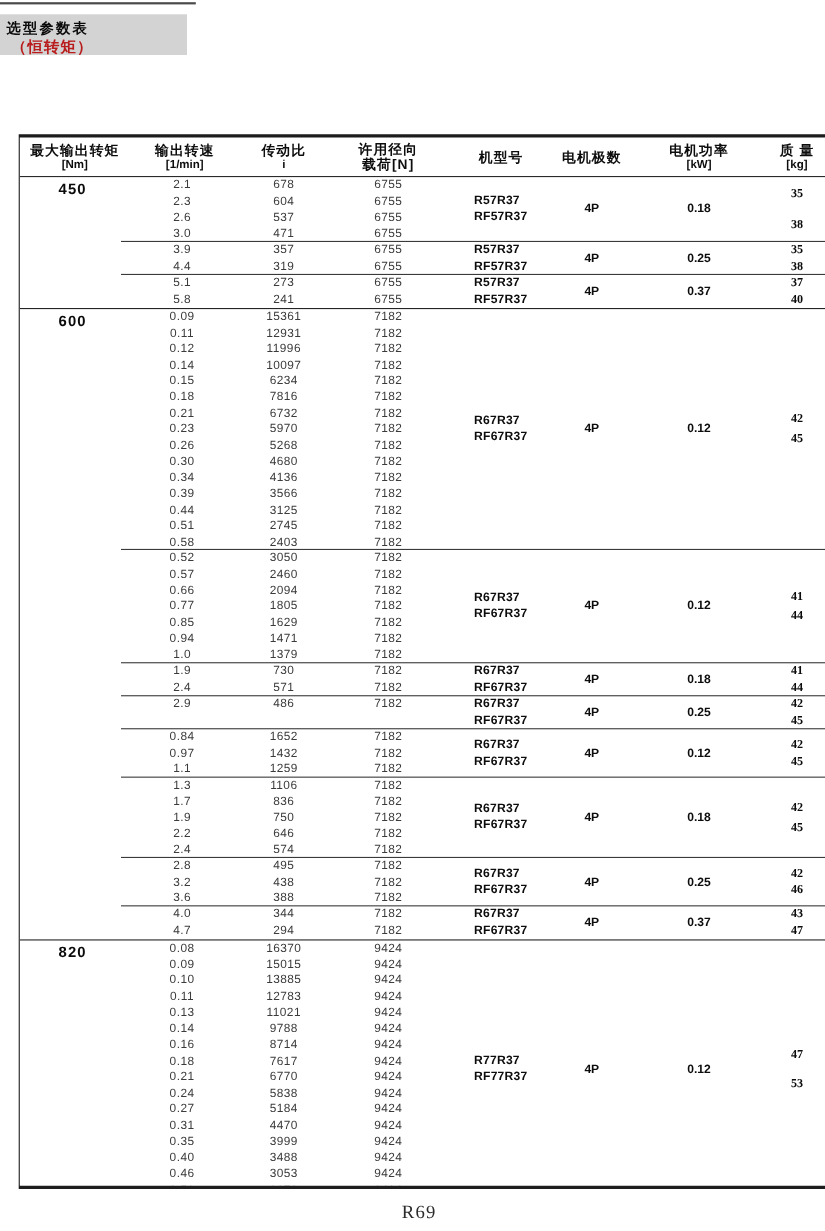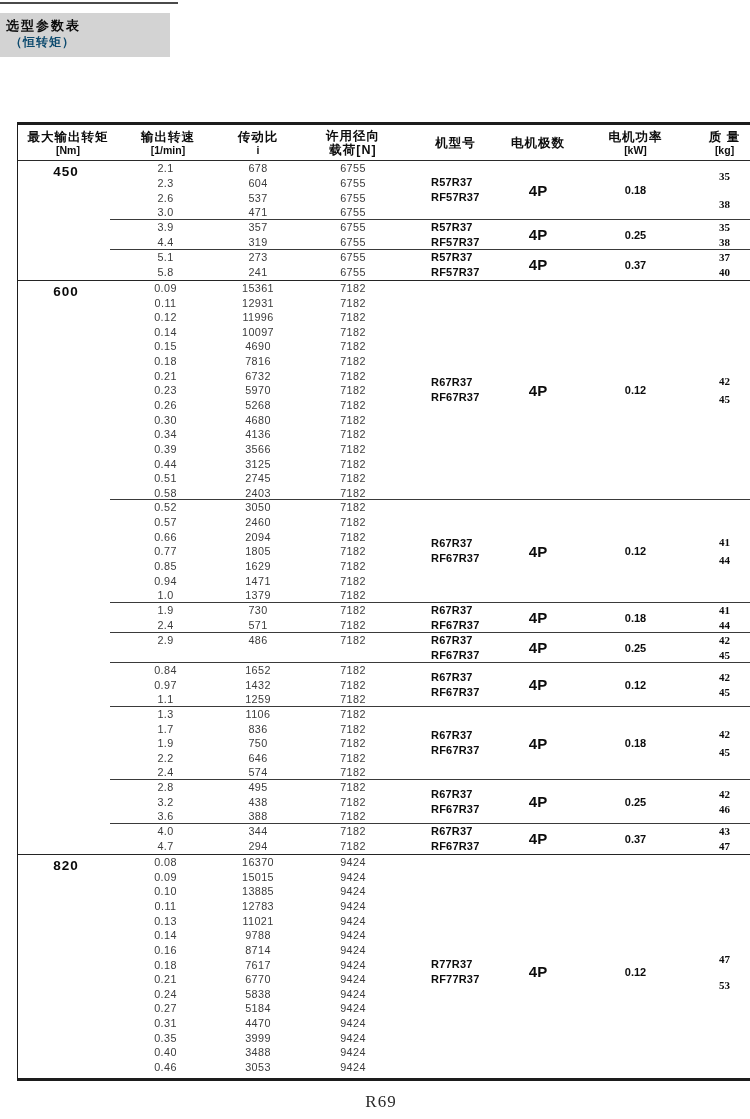--- a/index.html
+++ b/index.html
@@ -5,25 +5,25 @@
   html,body{margin:0;padding:0;}
   body{
     width:750px;height:1119px;position:relative;background:#ffffff;
     font-family:"Liberation Sans","DejaVu Sans",sans-serif;
     -webkit-font-smoothing:antialiased;color:#1a1a1a;overflow:hidden;
   }
   
   .top-rule{position:absolute;left:0;top:2px;width:178px;height:2px;background:#4a4a4a;}
   
   .title-box{
-    position:absolute;left:0;top:13px;width:170px;height:44px;background:#d3d3d3;
+    position:absolute;left:0;top:13px;width:170px;height:37px;background:#d3d3d3;
     padding:4px 0 0 6px;box-sizing:border-box;
   }
   .title-box .l1{font-size:13px;font-weight:bold;color:#0a0a0a;letter-spacing:2px;line-height:17px;}
-  .title-box .l2{font-size:12px;font-weight:bold;color:#0c4a6e;letter-spacing:1px;line-height:17px;padding-left:4px;}
+  .title-box .l2{font-size:14px;font-weight:bold;color:#b91c1c;letter-spacing:1px;line-height:17px;padding-left:4px;}
 
   
   .spec-table{
     position:absolute;left:17px;top:122px;width:735px;height:959px;box-sizing:border-box;
     border-top:3px solid #1d1d1d;border-bottom:3px solid #1d1d1d;
     border-left:1.5px solid #1d1d1d;border-right:1.5px solid #1d1d1d;
     overflow:hidden;
   }
   
   .thead{
@@ -50,21 +50,21 @@
   }
   .group-left{width:390px;}
   .drow{display:flex;height:14.65px;align-items:center;}
   .cell{font-size:10.8px;color:#3b3b3b;letter-spacing:0.4px;}
   .c-speed{width:200px;padding-left:95px;box-sizing:border-box;text-align:center;}
   .c-ratio{width:80px;text-align:center;}
   .c-load{width:110px;text-align:center;}
   .group-right{flex:1;display:flex;align-items:center;}
   .c-model{width:95px;padding-left:23px;box-sizing:border-box;}
   .c-model div{font-size:11px;font-weight:bold;color:#0c0c0c;line-height:15px;letter-spacing:0.2px;}
-  .c-poles{width:70px;text-align:center;font-size:15px;font-weight:bold;color:#0c0c0c;}
+  .c-poles{width:70px;text-align:center;font-size:11px;font-weight:bold;color:#0c0c0c;}
   .c-power{width:125px;text-align:center;font-size:11px;font-weight:bold;color:#0c0c0c;}
   .c-mass{flex:1;text-align:center;font-family:Liberation Serif, serif;}
   .c-mass div{font-size:11px;font-weight:bold;color:#0c0c0c;}
 
   
   .page-footer{
     position:absolute;left:6px;top:1092px;width:750px;text-align:center;
     font-family:"Liberation Serif","DejaVu Serif",serif;font-size:17px;color:#2b2b2b;letter-spacing:1px;
   }
 </style>
@@ -222,21 +222,21 @@
               <div class="cell c-ratio">11996</div>
               <div class="cell c-load">7182</div>
             </div>
             <div class="drow">
               <div class="cell c-speed">0.14</div>
               <div class="cell c-ratio">10097</div>
               <div class="cell c-load">7182</div>
             </div>
             <div class="drow">
               <div class="cell c-speed">0.15</div>
-              <div class="cell c-ratio">4690</div>
+              <div class="cell c-ratio">6234</div>
               <div class="cell c-load">7182</div>
             </div>
             <div class="drow">
               <div class="cell c-speed">0.18</div>
               <div class="cell c-ratio">7816</div>
               <div class="cell c-load">7182</div>
             </div>
             <div class="drow">
               <div class="cell c-speed">0.21</div>
               <div class="cell c-ratio">6732</div>

